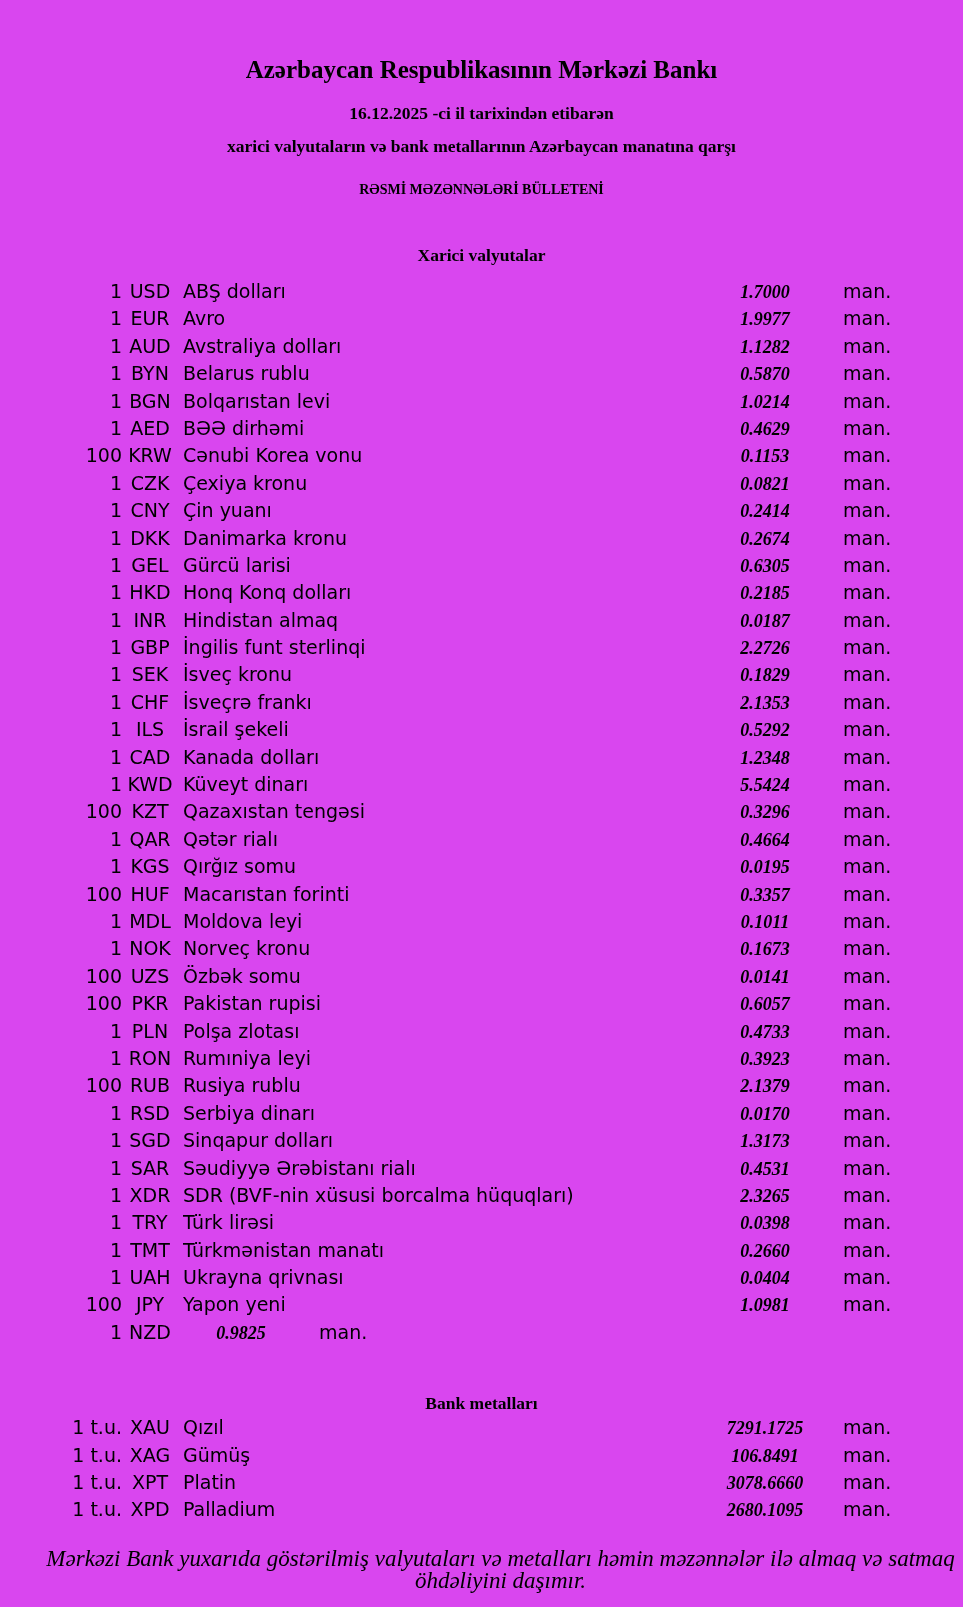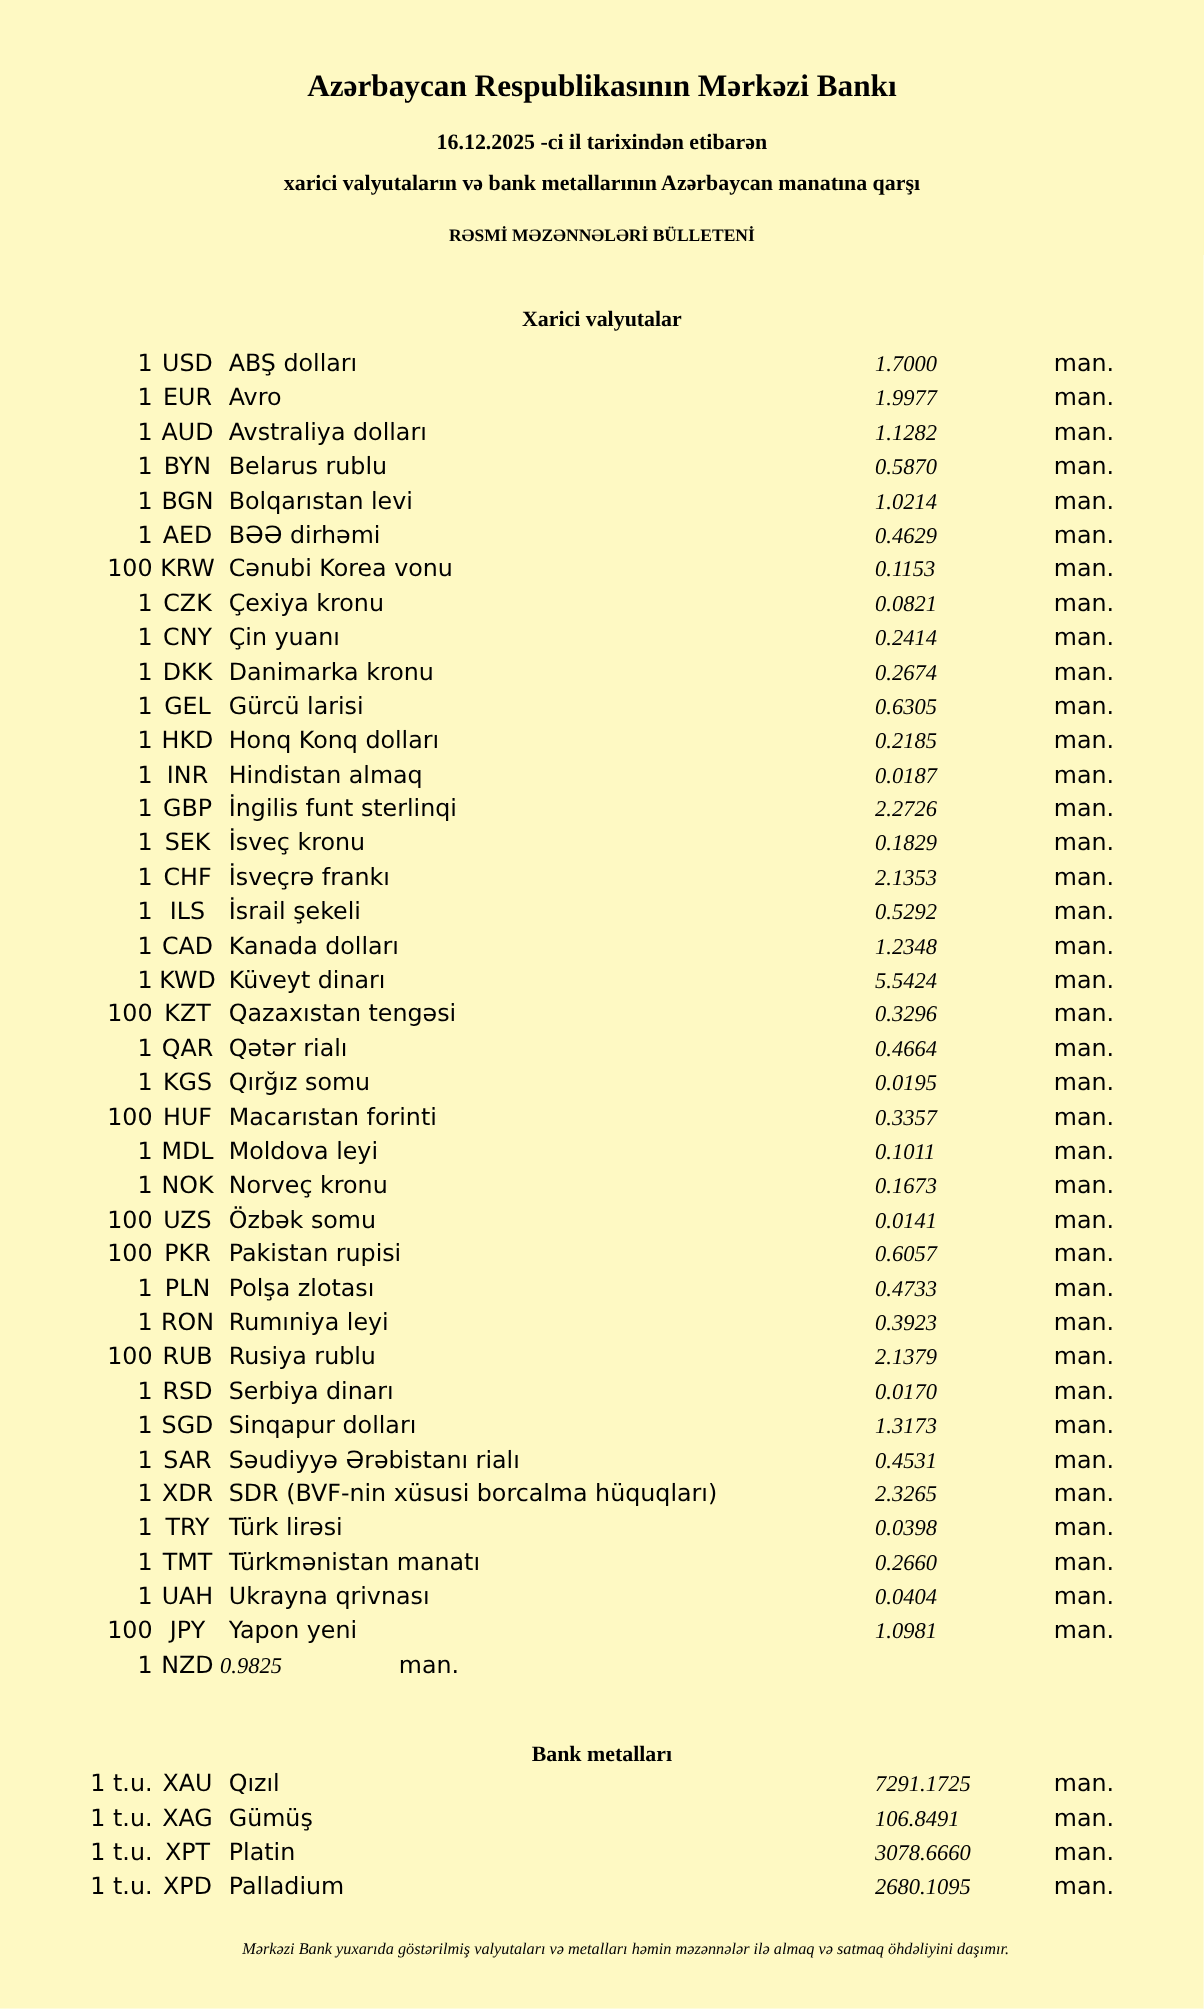--- a/index.html
+++ b/index.html
@@ -1,21 +1,21 @@
 <!DOCTYPE html>
 <html><head>
 <meta charset="utf-8">
 <style>
   html, body { margin: 0; padding: 0; background: #ffffff; }
   .page {
     position: relative;
     width: 963px;
     height: 1607px;
     margin: 0 auto;
-    background: #fef9c3;
+    background: #d946ef;
     color: #000000;
     font-family: "DejaVu Sans", sans-serif;
     overflow: hidden;
   }
   
   .header {
     text-align: center;
     font-family: "Liberation Serif", serif;
     font-weight: bold;
   }
@@ -42,33 +42,33 @@
     align-items: baseline;
     height: 27.4px;
     line-height: 27.4px;
     font-size: 19px;
     white-space: nowrap;
   }
   .qty  { width: 122px; text-align: right; flex: none; }
   .code { width: 52px;  margin-left: 2px; text-align: center; flex: none; }
   .name { flex: 1; margin-left: 7px; overflow: hidden; }
   .rate {
-    width: 130px; text-align: left; flex: none;
+    width: 130px; text-align: center; flex: none;
     font-family: "Liberation Serif", serif;
-    font-weight: normal; font-style: italic;
+    font-weight: bold; font-style: italic;
     font-size: 18px;
   }
   .unit { width: 120px; padding-left: 13px; text-align: left; flex: none; }
 
   .footer {
     margin-top: 24px;
     text-align: center;
     font-family: "Liberation Serif", serif;
     font-style: italic;
-    font-size: 13px;
+    font-size: 23px;
     line-height: 22px;
     padding-left: 38px;
   }
 </style>
 </head>
 <body>
 
 <div class="page">
   <div class="header">
     <div class="bank-title">Azərbaycan Respublikasının Mərkəzi Bankı</div>

